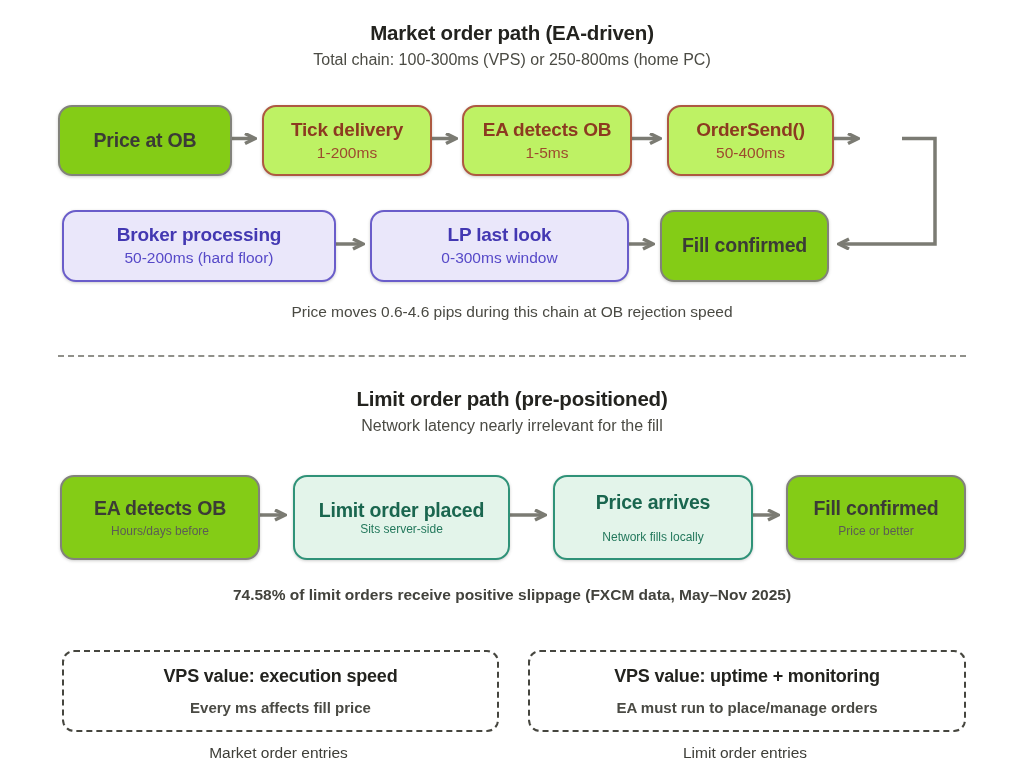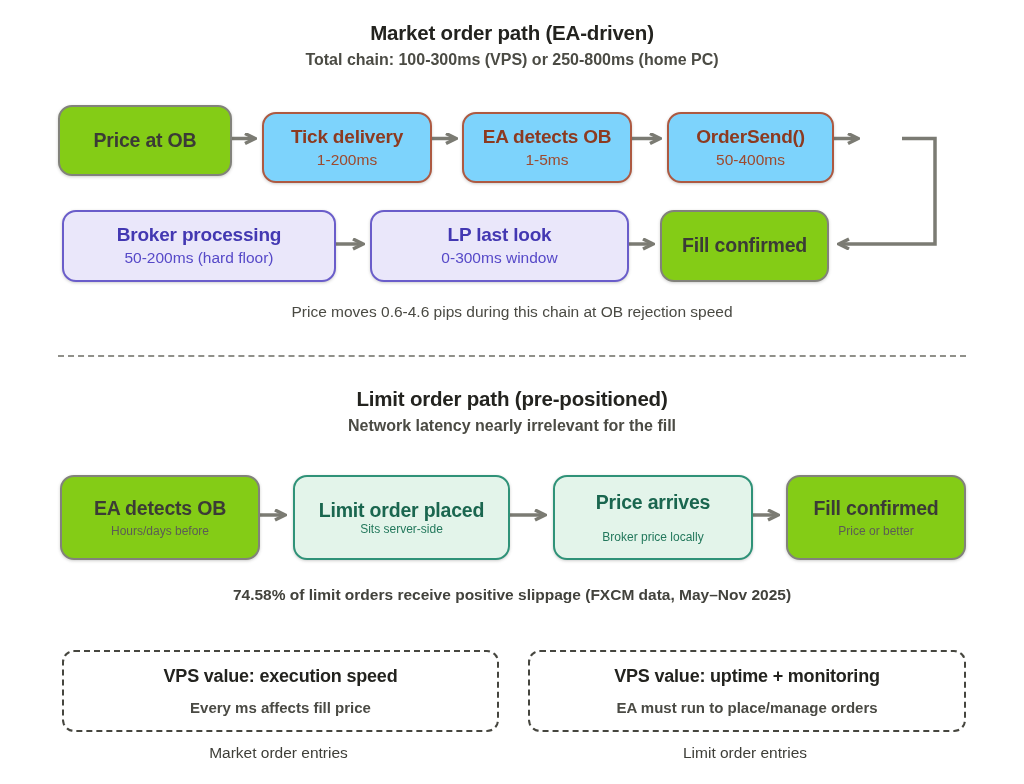--- a/index.html
+++ b/index.html
@@ -1,34 +1,34 @@
 <!DOCTYPE html>
 <html><head>
 <meta charset="utf-8">
 <style>
   html,body { margin:0; padding:0; background:#ffffff; }
   body { font-family:"Liberation Sans","DejaVu Sans",sans-serif; }
   #stage { position:relative; width:1024px; height:784px; background:#ffffff; overflow:hidden; }
 
   .ctext { position:absolute; left:0; width:1024px; text-align:center; }
   .h1 { font-size:20.5px; font-weight:700; color:#23231f; letter-spacing:-0.2px; }
-  .hsub { font-size:16px; font-weight:700; color:#4b4b44;text-align:center; }
+  .hsub { font-size:16px; font-weight:400; color:#4b4b44;text-align:center; }
   .caption { font-size:15.5px; font-weight:500; color:#4a4a43; }
   .stats { font-size:15.5px; font-weight:600; color:#42423c; }
 
   .node { position:absolute; border-radius:14px; border:2px solid; display:flex; flex-direction:column;
           align-items:center; justify-content:center; gap:2px; box-shadow:0 1px 3px rgba(60,60,55,0.25); }
   .node .nt { font-size:19px; font-weight:700; letter-spacing:-0.2px; line-height:1.2; }
   .node .ns { font-size:15.5px; font-weight:400; line-height:1.2; }
 
   .beige { background:#84cc16; border-color:#82827b; }
   .beige .nt { color:#3b3b36; font-weight:600; }
   .beige .ns { color:#5c5c55; }
 
-  .red { background:#7dd3fc; border-color:#ad5941;margin-top:7px; }
+  .red { background:#bef264; border-color:#ad5941; }
   .red .nt { color:#8c3a20; }
   .red .ns { color:#9d4a2e; }
 
   .purple { background:#eae7fa; border-color:#6a5dca; }
   .purple .nt { color:#4338b2; }
   .purple .ns { color:#5649c8; }
 
   .green { background:#e3f4ea; border-color:#2f9278; }
   .green .nt { color:#1a664f; }
   .green .ns { color:#23785c; }
@@ -114,21 +114,21 @@
   <div class="node beige row3" style="left:60px;top:475px;width:196px;height:81px;gap:4px">
     <div class="nt">EA detects OB</div>
     <div class="ns">Hours/days before</div>
   </div>
   <div class="node green row3" style="left:293px;top:475px;width:213px;height:81px;gap:0">
     <div class="nt">Limit order placed</div>
     <div class="ns">Sits server-side</div>
   </div>
   <div class="node green row3" style="left:553px;top:475px;width:196px;height:81px;gap:16px">
     <div class="nt">Price arrives</div>
-    <div class="ns">Broker price locally</div>
+    <div class="ns">Network fills locally</div>
   </div>
   <div class="node beige row3" style="left:786px;top:475px;width:176px;height:81px;gap:4px">
     <div class="nt">Fill confirmed</div>
     <div class="ns">Price or better</div>
   </div>
 
   <div class="ctext stats" style="top:586px">74.58% of limit orders receive positive slippage (FXCM data, May–Nov 2025)</div>
 
   <div class="vpsbox" style="left:62px;width:433px">
     <div class="vt">VPS value: execution speed</div>

